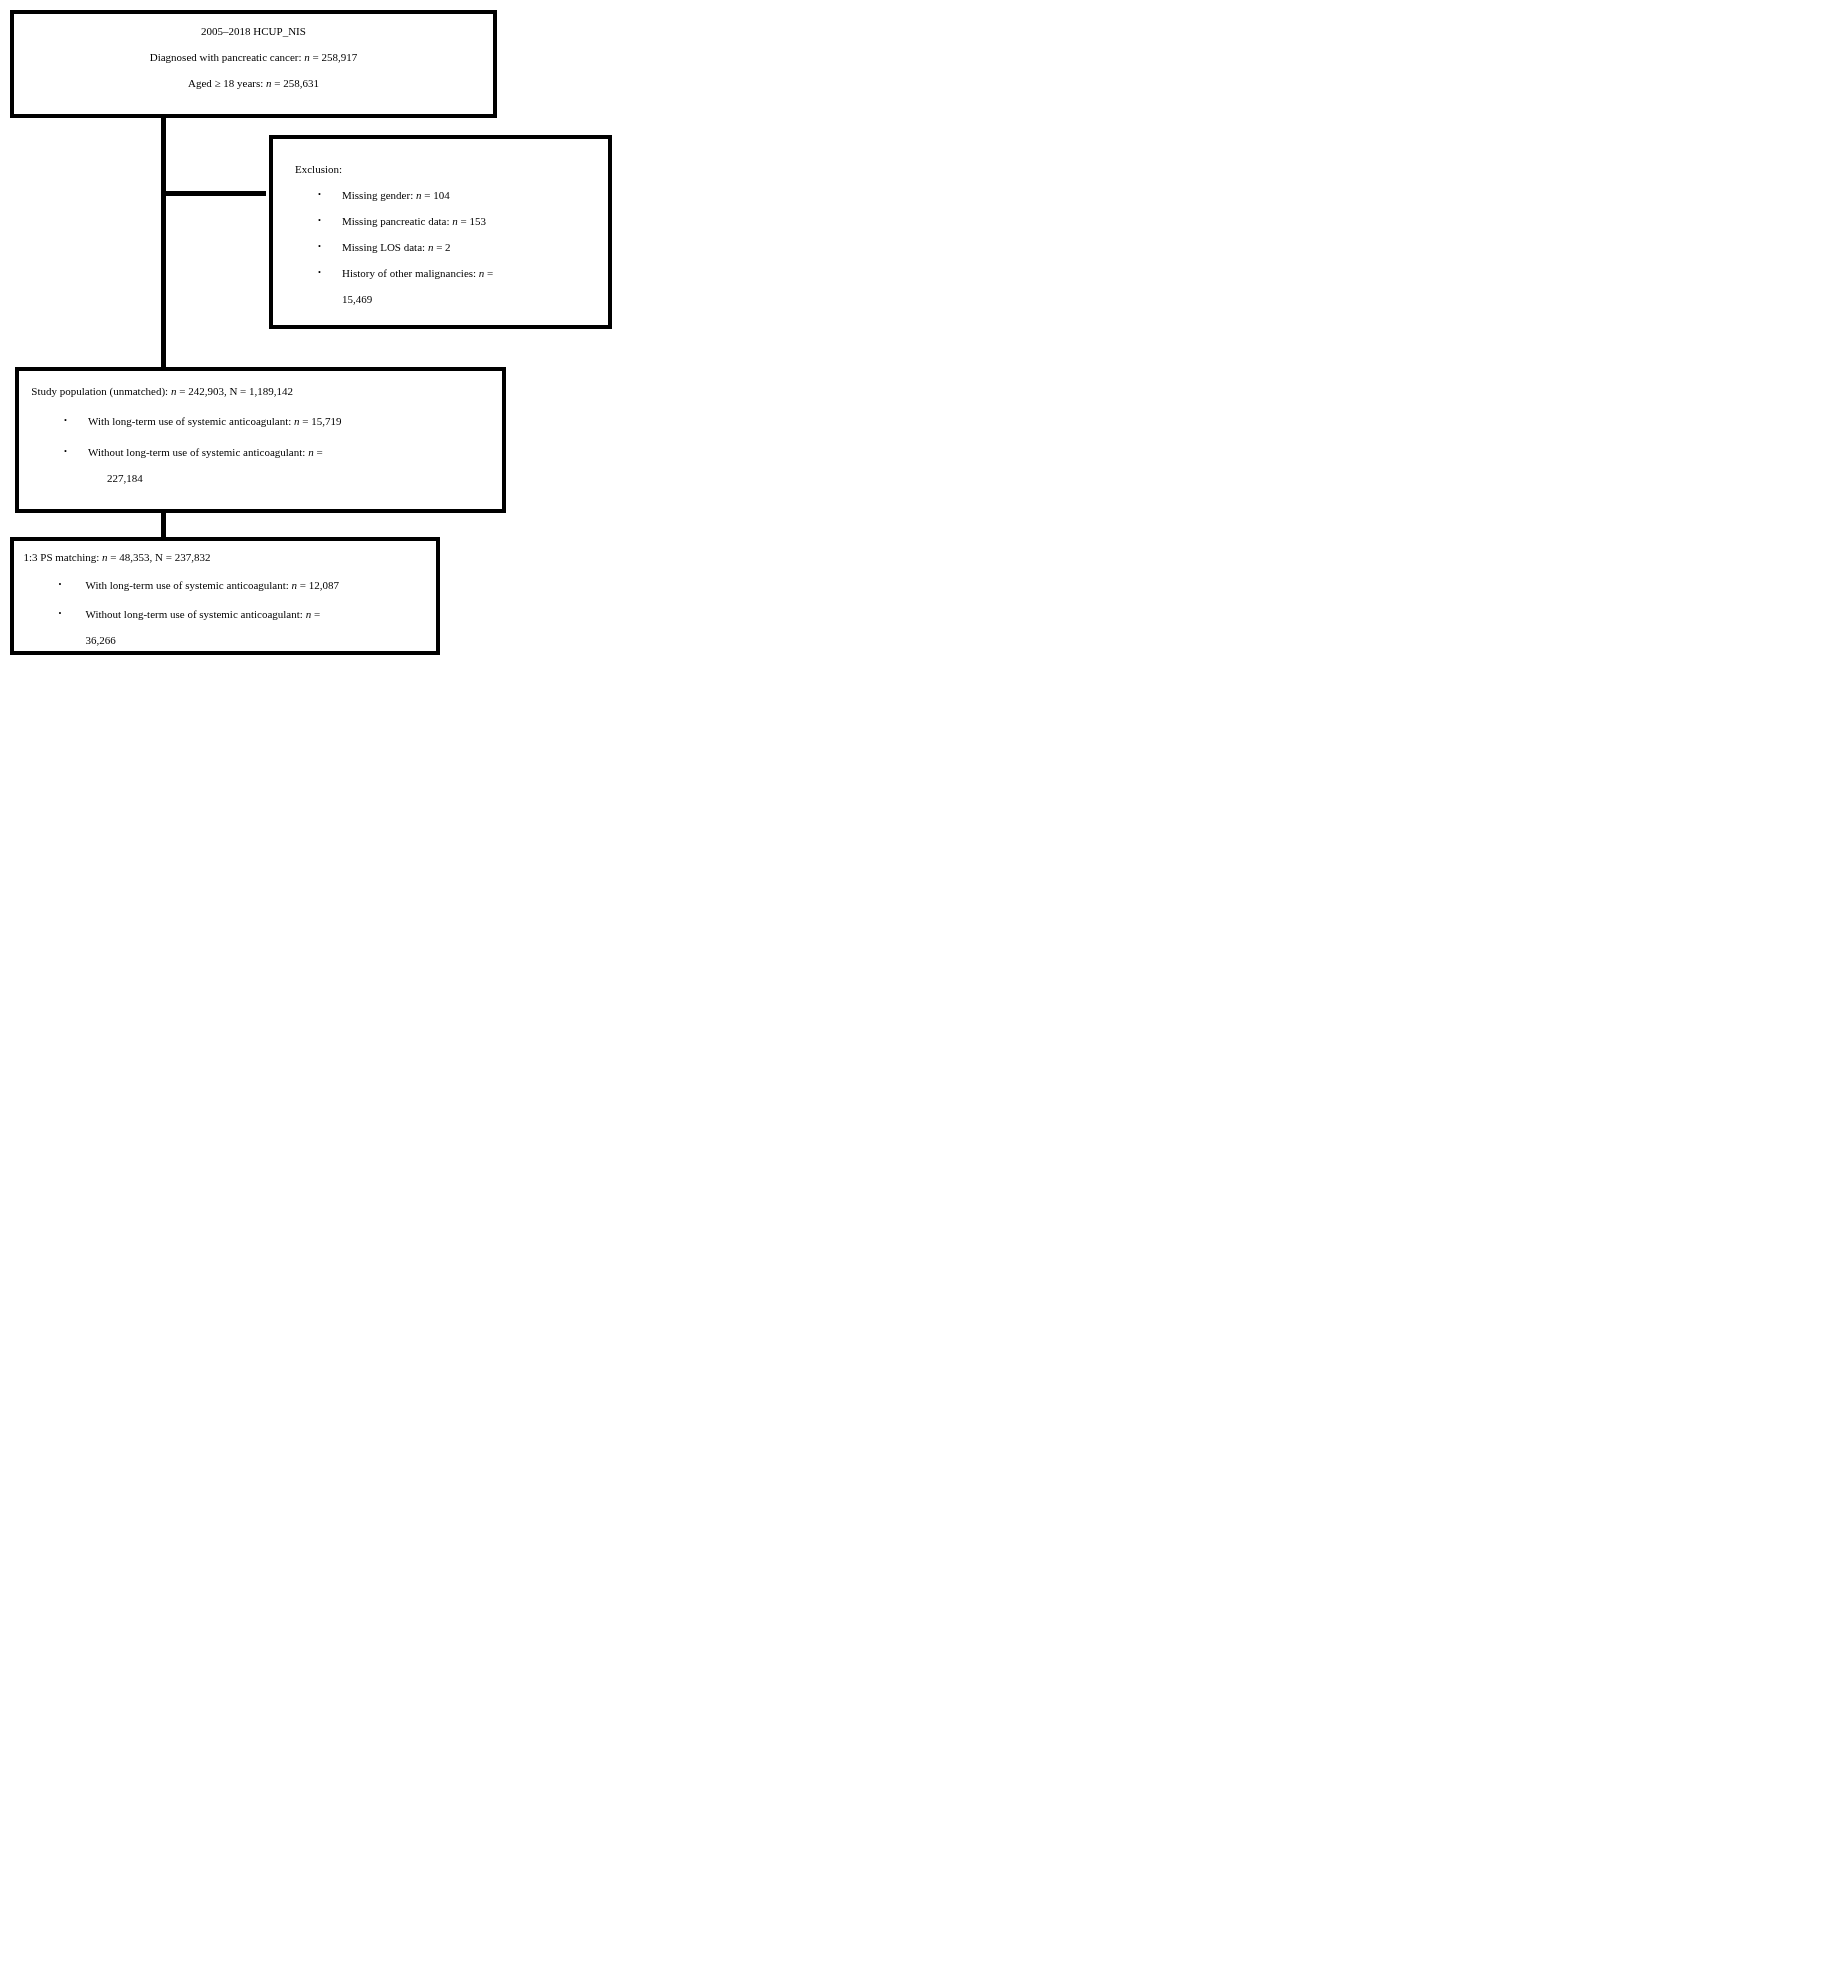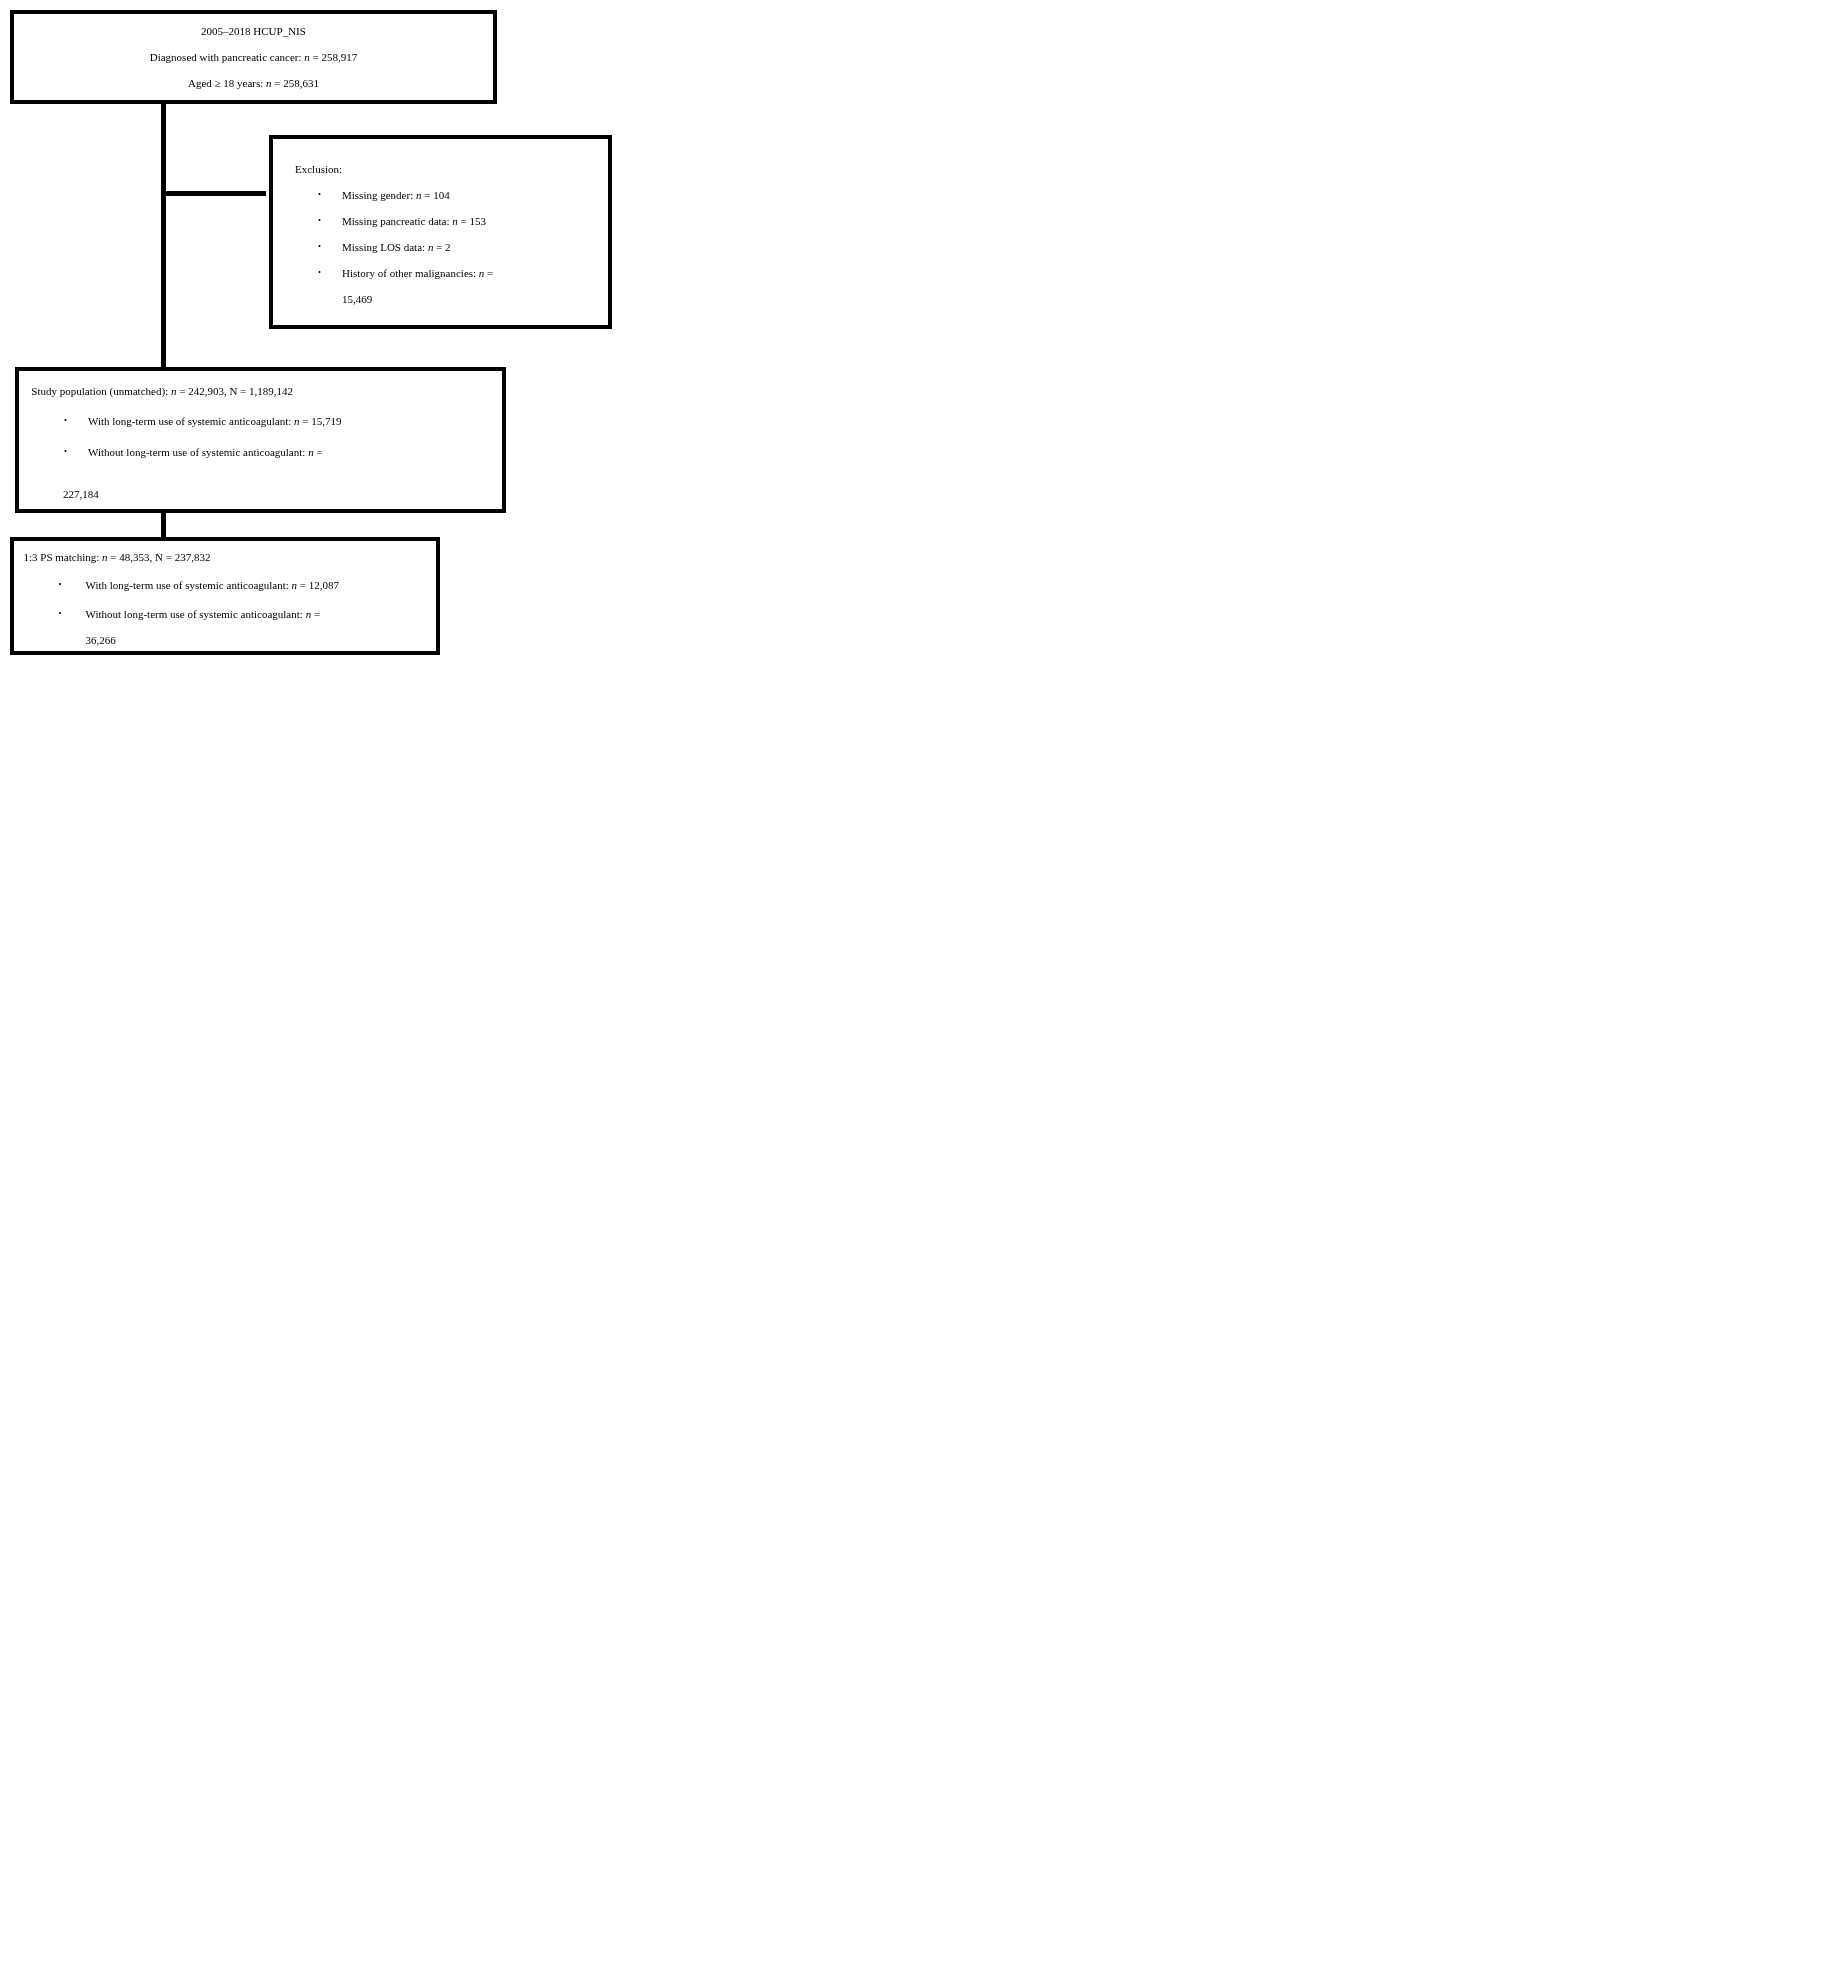--- a/index.html
+++ b/index.html
@@ -17,21 +17,21 @@
     border: 4.5px solid #000000;
     background: #ffffff;
     box-sizing: border-box;
   }
   .conn { position: absolute; background: #000000; }
 
   #v1 { left: 161px; top: 104px; width: 4.5px;  height: 263px; }
   #h1 { left: 163px; top: 191px; width: 103px; height: 4.5px;  }
   #v2 { left: 161px; top: 489px; width: 4.5px;  height: 48px;  }
 
-  #top-box       { left: 10px;  top: 9.5px;  width: 487px; height: 94px; padding-top: 4.5px;  text-align: center; }
+  #top-box       { left: 10px;  top: 9.5px;  width: 487px; height: 108px; padding-top: 4.5px;  text-align: center; }
   #exclusion-box { left: 269px; top: 135px; width: 343px; height: 194px; padding-top: 16.7px; }
   #study-box     { left: 15px;  top: 367px; width: 491px; height: 146px; padding-top: 6.7px; }
   #match-box     { left: 9.5px;  top: 537px; width: 430px; height: 118px; padding-top: 3.3px;  }
 
   .ln { line-height: 26px; white-space: nowrap; }
   .iv { font-style: italic; }
 
   .heading-ln { line-height: 26px; padding-left: 22px; }
   .title-ln   { line-height: 26px; white-space: nowrap; }
   #study-box .title-ln { padding-left: 12.3px; }
@@ -39,21 +39,21 @@
 
   .item { position: relative; line-height: 26px; white-space: nowrap; }
   .item .bullet { position: absolute; top: 0; font-size: 8.4px; }
 
   #exclusion-box .item      { padding-left: 69px; }
   #exclusion-box .bullet    { left: 45px; }
   #exclusion-box .wrap-line { line-height: 26px; padding-left: 69px; }
 
   #study-box .item      { padding-left: 69px; margin-top: 4.5px; }
   #study-box .bullet    { left: 45px; }
-  #study-box .wrap-line { line-height: 26px; padding-left: 44px; margin-top: 16px; }
+  #study-box .wrap-line { line-height: 26px; padding-left: 88px; }
 
   #match-box .item      { padding-left: 72px; margin-top: 2.2px; }
   #match-box .bullet    { left: 45px; }
   #match-box .wrap-line { line-height: 26px; padding-left: 72px; }
 </style>
 </head>
 <body>
 
 <div class="page">
 

